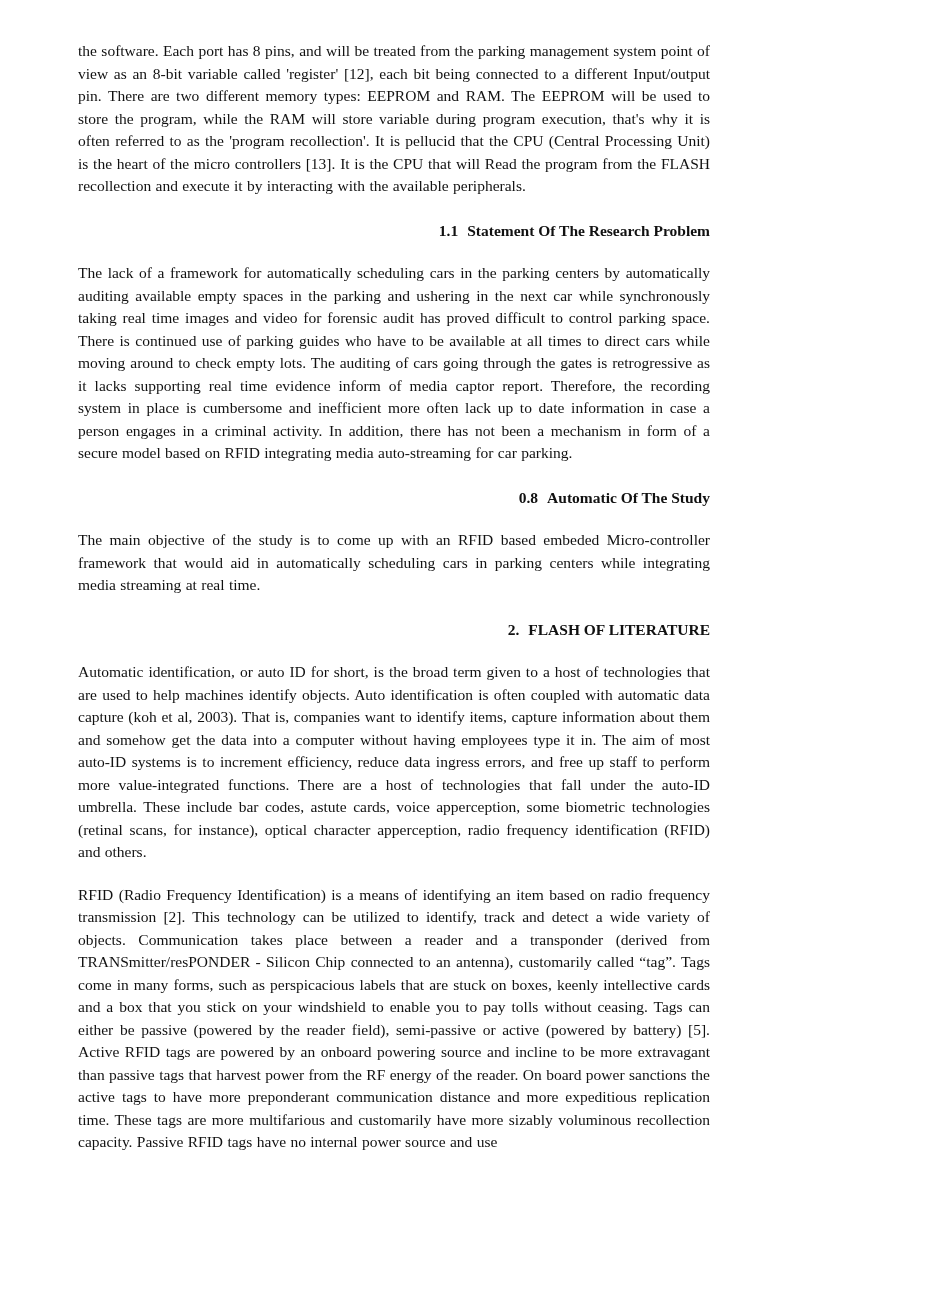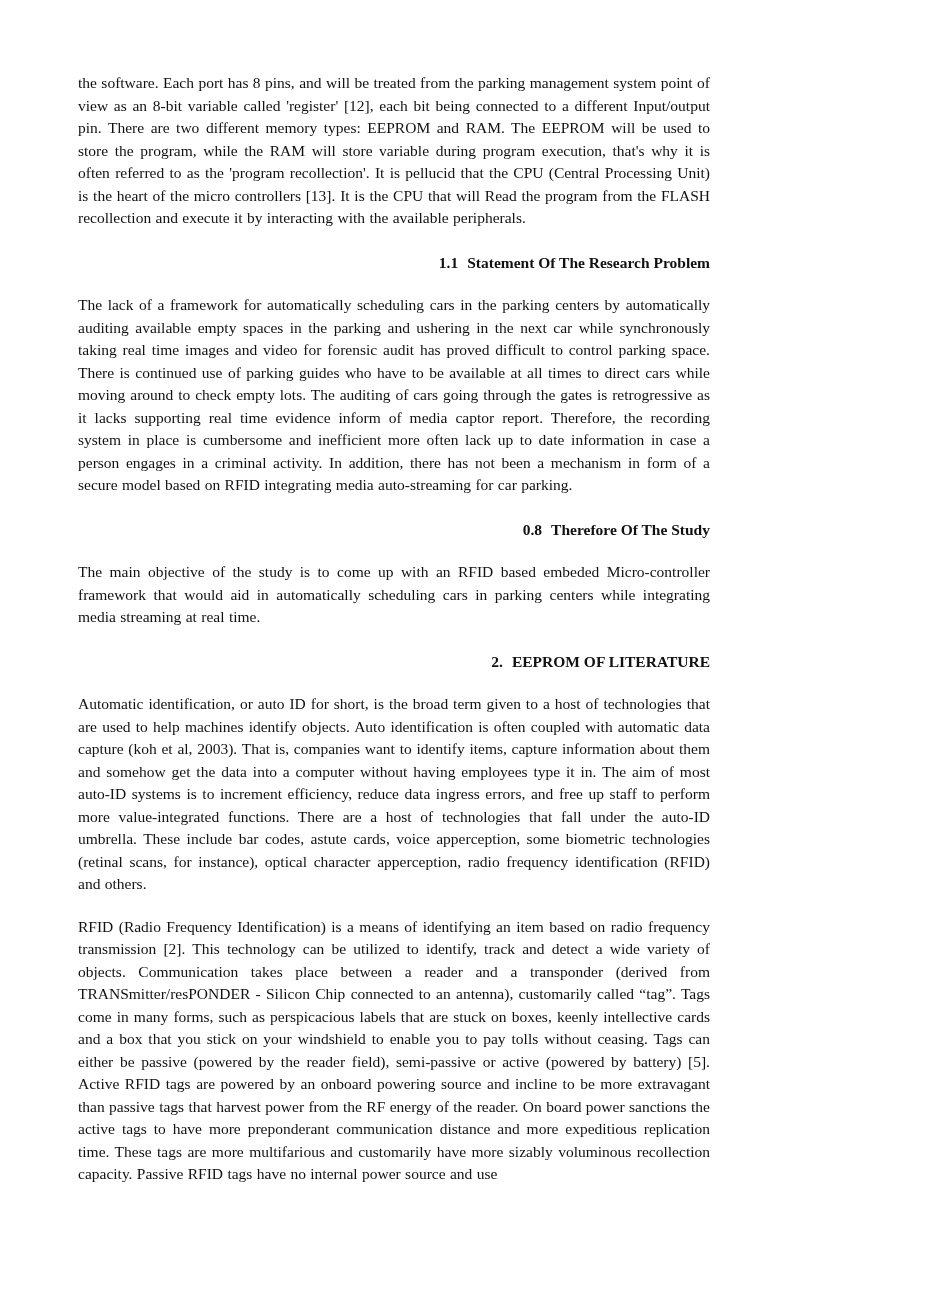--- a/index.html
+++ b/index.html
@@ -11,21 +11,21 @@
     width: 926px;
     min-height: 1309px;
     font-family: "Liberation Serif", serif;
     color: #111111;
     -webkit-font-smoothing: antialiased;
   }
   .page {
     box-sizing: border-box;
     width: 814px;
     min-height: 1309px;
-    padding: 72px 104px 20px 78px;
+    padding: 40px 104px 20px 78px;
     background: #ffffff;
   }
   .paragraph {
     margin: 0 0 20px 0;
     font-size: 15.5px;
     line-height: 22.5px;
     text-align: justify;
     word-spacing: 0.5px;
   }
   .heading {
@@ -40,18 +40,18 @@
     margin-right: 9px;
   }
 </style>
 </head>
 <body>
 
 <div class="page">
     <p class="paragraph">the software. Each port has 8 pins, and will be treated from the parking management system point of view as an 8-bit variable called 'register' [12], each bit being connected to a different Input/output pin. There are two different memory types: EEPROM and RAM. The EEPROM will be used to store the program, while the RAM will store variable during program execution, that's why it is often referred to as the 'program recollection'. It is pellucid that the CPU (Central Processing Unit) is the heart of the micro controllers [13]. It is the CPU that will Read the program from the FLASH recollection and execute it by interacting with the available peripherals.</p>
     <h2 class="heading"><span class="heading-number">1.1</span><span>Statement Of The Research Problem</span></h2>
     <p class="paragraph">The lack of a framework for automatically scheduling cars in the parking centers by automatically auditing available empty spaces in the parking and ushering in the next car while synchronously taking real time images and video for forensic audit has proved difficult to control parking space. There is continued use of parking guides who have to be available at all times to direct cars while moving around to check empty lots. The auditing of cars going through the gates is retrogressive as it lacks supporting real time evidence inform of media captor report. Therefore, the recording system in place is cumbersome and inefficient more often lack up to date information in case a person engages in a criminal activity. In addition, there has not been a mechanism in form of a secure model based on RFID integrating media auto-streaming for car parking.</p>
-    <h2 class="heading"><span class="heading-number">0.8</span><span>Therefore Of The Study</span></h2>
+    <h2 class="heading"><span class="heading-number">0.8</span><span>Automatic Of The Study</span></h2>
     <p class="paragraph">The main objective of the study is to come up with an RFID based embeded Micro-controller framework that would aid in automatically scheduling cars in parking centers while integrating media streaming at real time.</p>
-    <h2 class="heading"><span class="heading-number">2.</span><span>EEPROM OF LITERATURE</span></h2>
+    <h2 class="heading"><span class="heading-number">2.</span><span>FLASH OF LITERATURE</span></h2>
     <p class="paragraph">Automatic identification, or auto ID for short, is the broad term given to a host of technologies that are used to help machines identify objects. Auto identification is often coupled with automatic data capture (koh et al, 2003). That is, companies want to identify items, capture information about them and somehow get the data into a computer without having employees type it in. The aim of most auto-ID systems is to increment efficiency, reduce data ingress errors, and free up staff to perform more value-integrated functions. There are a host of technologies that fall under the auto-ID umbrella. These include bar codes, astute cards, voice apperception, some biometric technologies (retinal scans, for instance), optical character apperception, radio frequency identification (RFID) and others.</p>
     <p class="paragraph">RFID (Radio Frequency Identification) is a means of identifying an item based on radio frequency transmission [2]. This technology can be utilized to identify, track and detect a wide variety of objects. Communication takes place between a reader and a transponder (derived from TRANSmitter/resPONDER - Silicon Chip connected to an antenna), customarily called “tag”. Tags come in many forms, such as perspicacious labels that are stuck on boxes, keenly intellective cards and a box that you stick on your windshield to enable you to pay tolls without ceasing. Tags can either be passive (powered by the reader field), semi-passive or active (powered by battery) [5]. Active RFID tags are powered by an onboard powering source and incline to be more extravagant than passive tags that harvest power from the RF energy of the reader. On board power sanctions the active tags to have more preponderant communication distance and more expeditious replication time. These tags are more multifarious and customarily have more sizably voluminous recollection capacity. Passive RFID tags have no internal power source and use</p>
   </div>
 
 </body></html>

